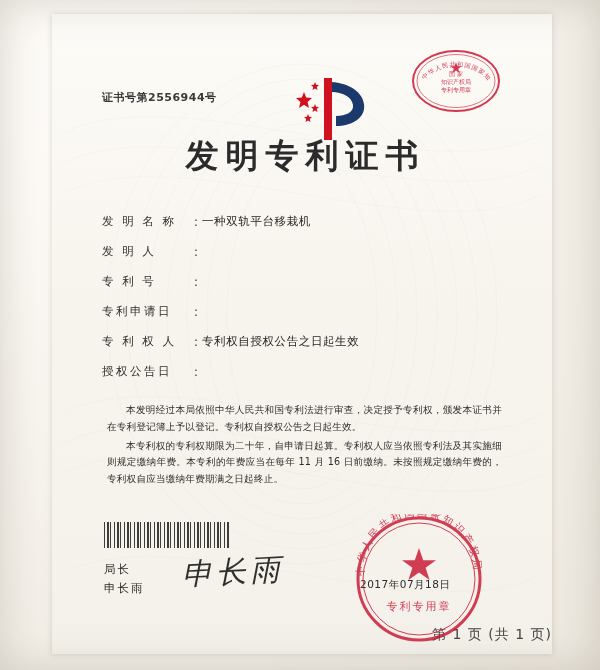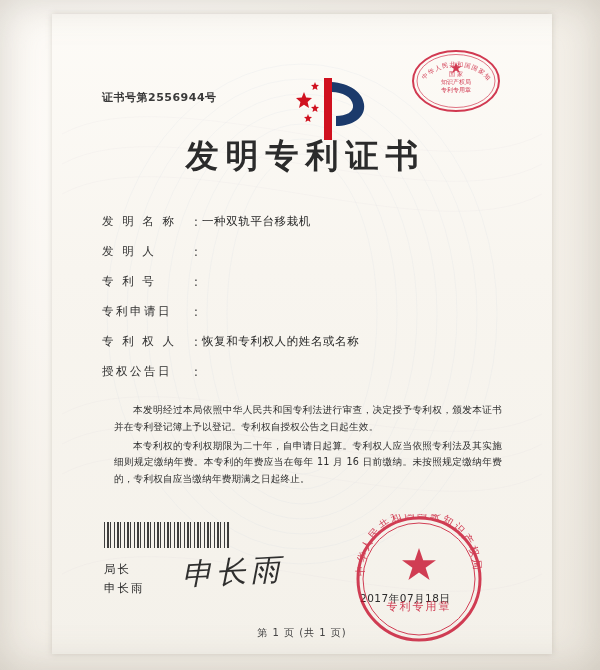--- a/index.html
+++ b/index.html
@@ -136,21 +136,21 @@
     top: 388px;
     width: 400px;
     font-size: 9.6px;
     line-height: 1.75;
     color: #2e2e2e;
     text-align: justify;
     font-family: "DejaVu Sans", sans-serif;
     letter-spacing: 0.2px;
   }
   .body-text p {
-    margin: 0 0 2px 12px;
+    margin: 0 0 2px 5px;
     text-indent: 19px;
   }
 
   
   .barcode {
     position: absolute;
     left: 52px;
     top: 508px;
     width: 126px;
     height: 26px;
@@ -185,34 +185,34 @@
     font-style: italic;
     letter-spacing: 4px;
     transform: rotate(-3deg);
     opacity: 0.9;
   }
 
   
   .seal-date {
     position: absolute;
     left: 308px;
-    top: 578px;
+    top: 564px;
     font-size: 10.5px;
     color: #2b2b2b;
     letter-spacing: 0.5px;
   }
 
   
   .page-foot {
     position: absolute;
     left: 0;
     top: 612px;
     width: 100%;
-    text-align: center;
-    font-size: 10px;
+    text-align: right;
+    font-size: 14px;
     color: #444;
     letter-spacing: 1px;
   }
 
   
   .seal-small {
     position: absolute;
     left: 358px;
     top: 34px;
     width: 92px;
@@ -295,21 +295,21 @@
           <span class="field-label">专 利 号</span>
           <span class="field-sep">:</span>
         </div>
         <div class="field-row">
           <span class="field-label">专利申请日</span>
           <span class="field-sep">:</span>
         </div>
         <div class="field-row">
           <span class="field-label">专 利 权 人</span>
           <span class="field-sep">:</span>
-          <span class="field-value">恢复和专利权人的姓名或名称</span>
+          <span class="field-value">专利权自授权公告之日起生效</span>
         </div>
         <div class="field-row">
           <span class="field-label">授权公告日</span>
           <span class="field-sep">:</span>
         </div>
       </div>
 
       <div class="body-text">
         <p>本发明经过本局依照中华人民共和国专利法进行审查，决定授予专利权，颁发本证书并在专利登记簿上予以登记。专利权自授权公告之日起生效。</p>
         <p>本专利权的专利权期限为二十年，自申请日起算。专利权人应当依照专利法及其实施细则规定缴纳年费。本专利的年费应当在每年 11 月 16 日前缴纳。未按照规定缴纳年费的，专利权自应当缴纳年费期满之日起终止。</p>

